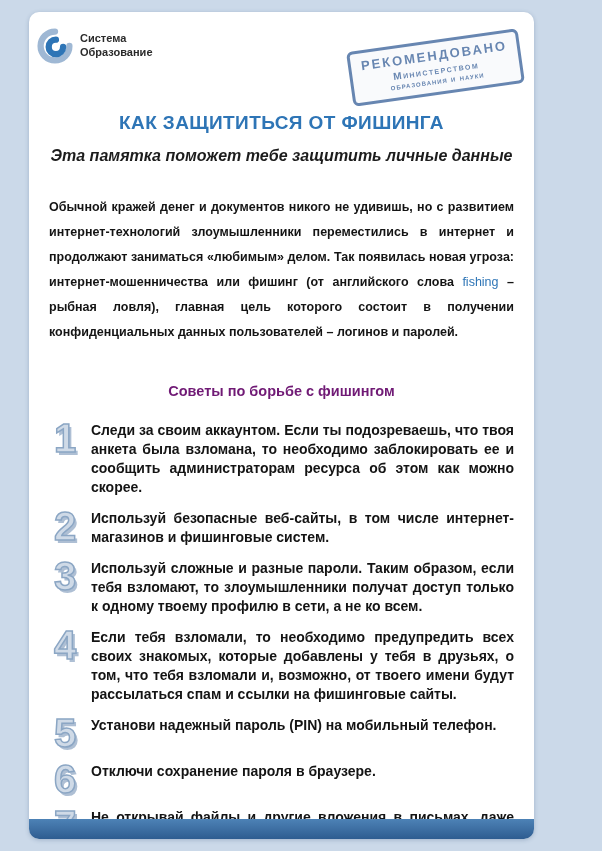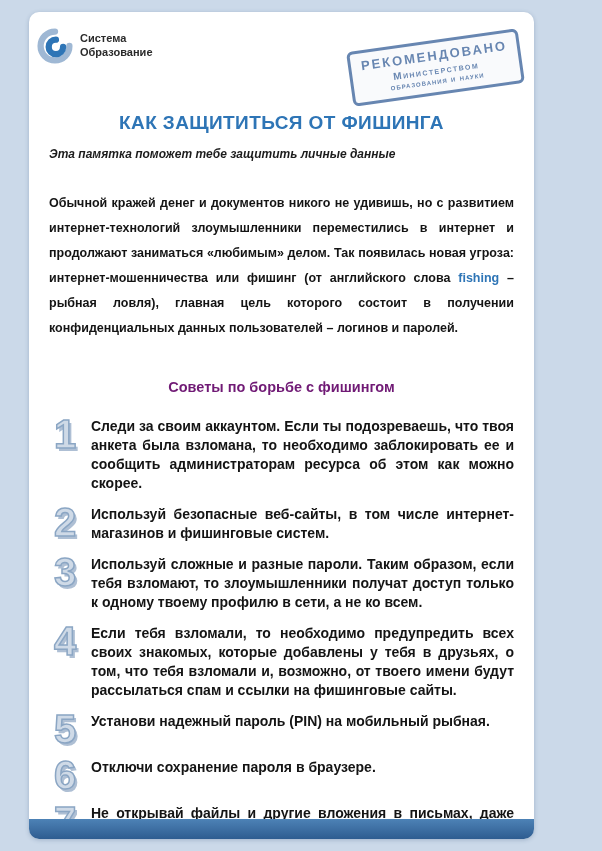--- a/index.html
+++ b/index.html
@@ -29,23 +29,23 @@
     text-align:center;
     padding:5px 10px 6px;
     margin:16px 4px 0 0;
     opacity:0.92;
     background:rgba(91,124,171,0.04);
   }
   .stamp-line1{font-size:13px;font-weight:bold;letter-spacing:2px;}
   .stamp-line2{font-size:10px;font-weight:bold;font-variant:small-caps;letter-spacing:1.5px;margin-top:2px;}
   .stamp-line3{font-size:8.5px;font-weight:bold;font-variant:small-caps;letter-spacing:1px;}
   .title{margin:14px 0 0;text-align:center;color:#2e75b6;font-size:19px;font-weight:bold;letter-spacing:0.4px;}
-  .subtitle{margin-top:13px;text-align:left;font-style:italic;font-weight:bold;font-size:12px;color:#1c1c1c;}
+  .subtitle{margin-top:13px;text-align:center;font-style:italic;font-weight:bold;font-size:16px;color:#1c1c1c;}
   .intro{margin:30px 0 0;font-size:12.5px;font-weight:bold;line-height:25px;text-align:justify;color:#141414;}
-  .hl{color:#2e75b6;font-weight:bold;}
+  .hl{color:#2e75b6;font-weight:normal;}
   .section-title{margin:38px 0 0;text-align:center;color:#701a75;font-size:14.5px;font-weight:bold;}
   .tips{margin-top:22px;}
   .tip{display:flex;gap:10px;margin-bottom:12px;align-items:flex-start;}
   .tip-num{
     flex:0 0 32px;
     font-size:40px;line-height:34px;font-weight:bold;text-align:center;
     color:#cfdae7;
     -webkit-text-stroke:1.5px #8ba6c4;
     text-shadow:2.5px 2.5px 0 #aebfd4;
     font-family:"Liberation Sans",sans-serif;
@@ -95,21 +95,21 @@
       <div class="tip">
         <div class="tip-num">3</div>
         <div class="tip-text">Используй сложные и разные пароли. Таким образом, если тебя взломают, то злоумышленники получат доступ только к одному твоему профилю в сети, а не ко всем.</div>
       </div>
       <div class="tip">
         <div class="tip-num">4</div>
         <div class="tip-text">Если тебя взломали, то необходимо предупредить всех своих знакомых, которые добавлены у тебя в друзьях, о том, что тебя взломали и, возможно, от твоего имени будут рассылаться спам и ссылки на фишинговые сайты.</div>
       </div>
       <div class="tip">
         <div class="tip-num">5</div>
-        <div class="tip-text">Установи надежный пароль (PIN) на мобильный рыбная.</div>
+        <div class="tip-text">Установи надежный пароль (PIN) на мобильный телефон.</div>
       </div>
       <div class="tip">
         <div class="tip-num">6</div>
         <div class="tip-text">Отключи сохранение пароля в браузере.</div>
       </div>
       <div class="tip">
         <div class="tip-num">7</div>
         <div class="tip-text">Не открывай файлы и другие вложения в письмах, даже если они пришли от твоих друзей. Лучше уточни у них, отправляли ли они тебе эти файлы.</div>
       </div>
     </div>

